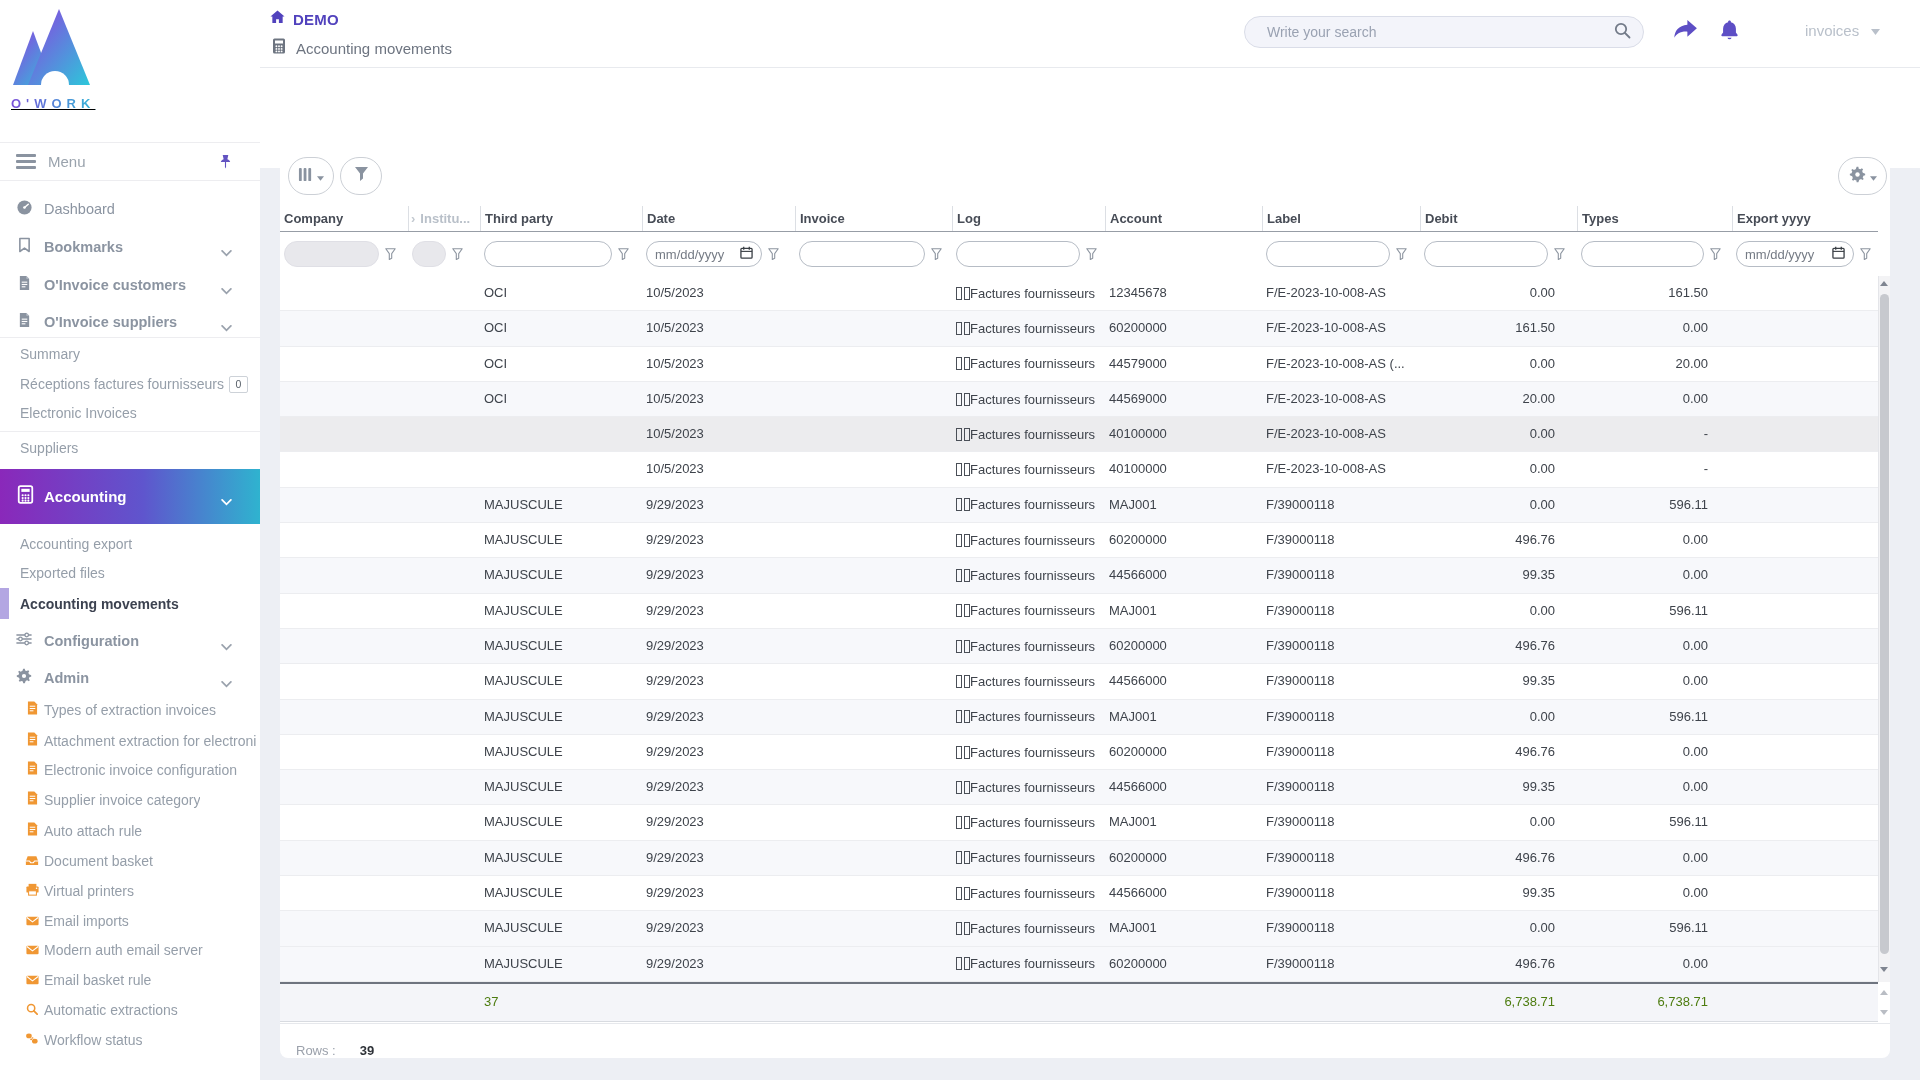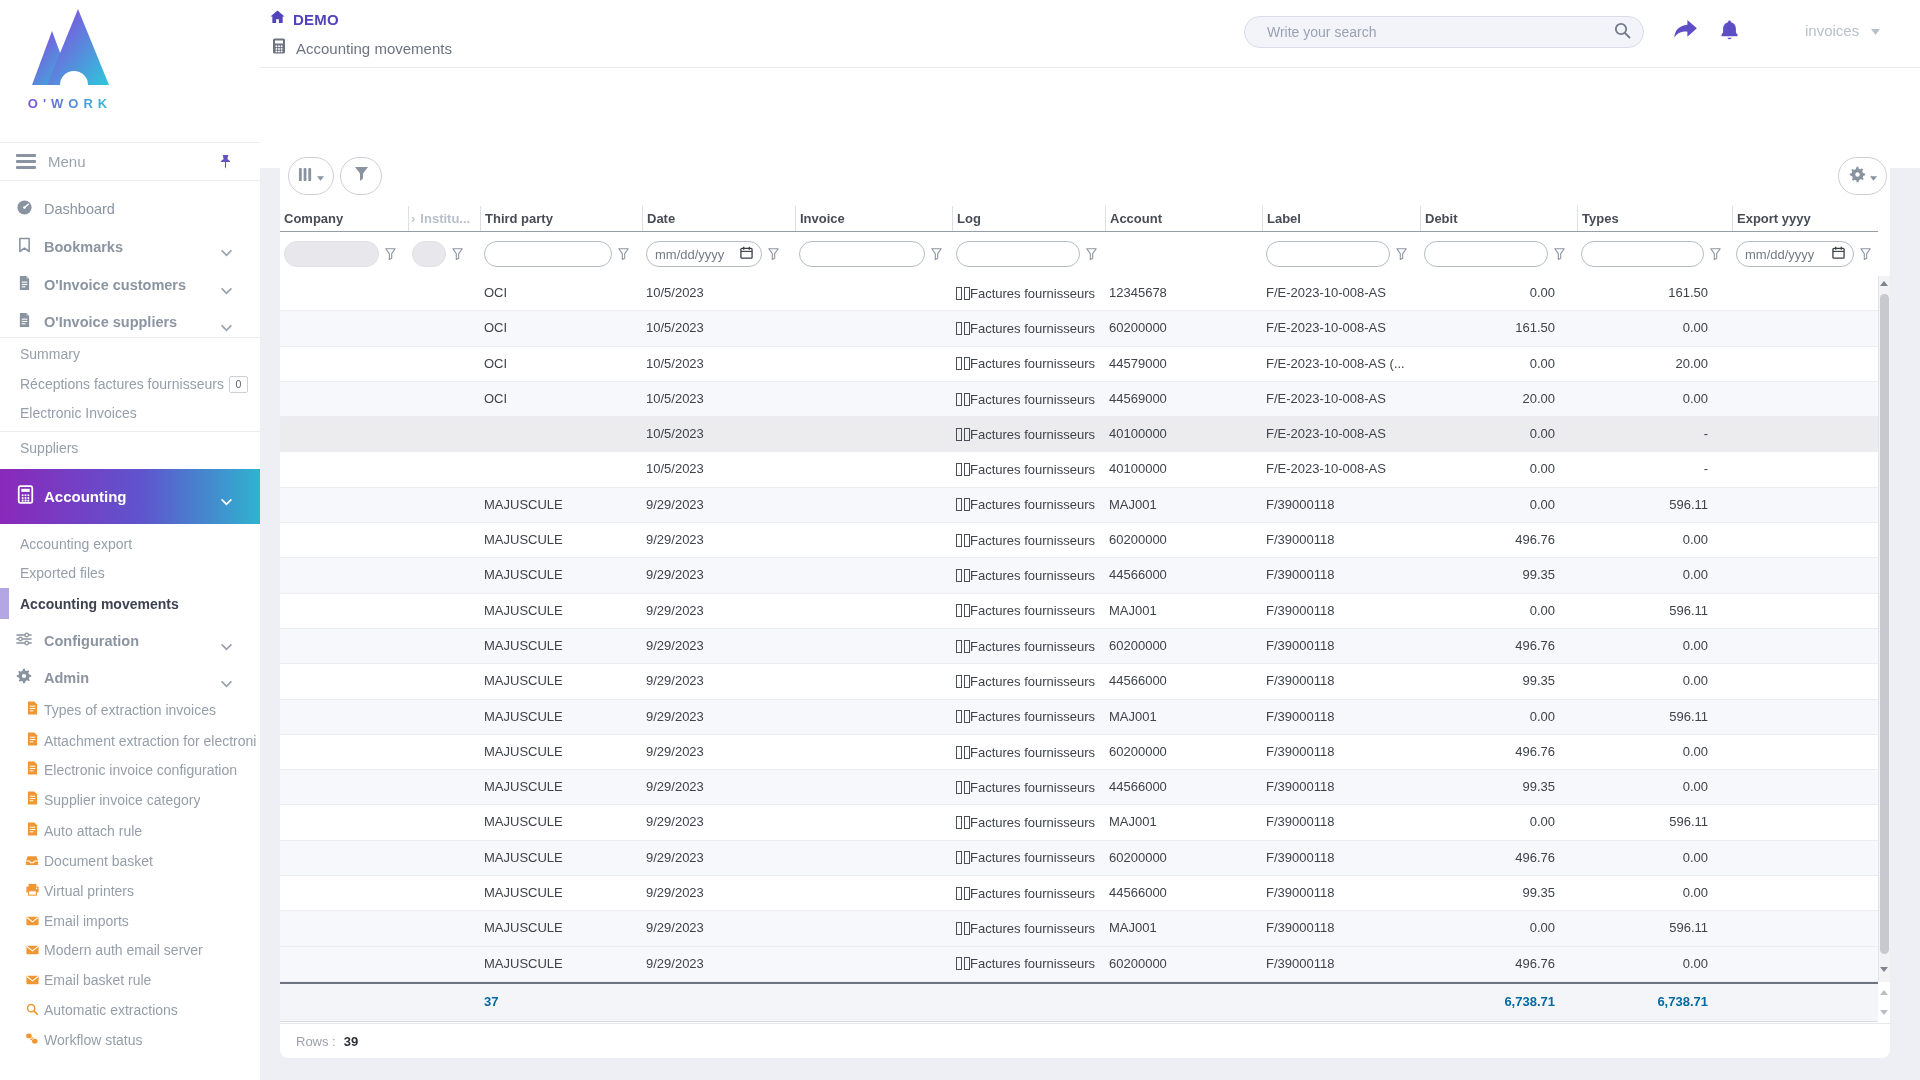--- a/index.html
+++ b/index.html
@@ -14,21 +14,21 @@
   .bc-page .txt{font-size:15px;color:#6d7480;}
   .search-pill{position:absolute;left:984px;top:16px;width:400px;height:32px;background:#f3f4fa;border:1px solid #dadde8;border-radius:16px;display:flex;align-items:center;box-sizing:border-box;padding:0 12px 0 20px;}
   .search-pill input{flex:1;border:none;outline:none;background:transparent;font-family:inherit;font-size:14px;color:#3e434b;}
   .search-pill input::placeholder{color:#9aa2b2;}
   .icon-btn{position:absolute;top:14px;width:34px;height:34px;display:flex;align-items:center;justify-content:center;cursor:pointer;}
   .userbox{position:absolute;left:1545px;top:16px;height:28px;display:flex;align-items:center;gap:12px;cursor:pointer;}
   .userbox .uname{font-size:15px;color:#b9c0ca;}
 
   
   .sidebar{position:absolute;left:0;top:0;width:260px;height:1080px;background:#fff;z-index:3;}
-  .logo{position:absolute;left:24px;top:6px;width:92px;text-align:center;}
+  .logo{position:absolute;left:11px;top:6px;width:92px;text-decoration:underline;}
   .logo .brandname{display:block;margin-top:4px;font-size:13px;font-weight:bold;letter-spacing:5px;color:#5f54c8;background:linear-gradient(90deg,#7a4fd8,#2ec1d8);-webkit-background-clip:text;background-clip:text;-webkit-text-fill-color:transparent;}
   .menu-row{position:absolute;left:0;top:142px;width:260px;height:39px;border-top:1px solid #ededf0;border-bottom:1px solid #ededf0;box-sizing:border-box;display:flex;align-items:center;cursor:pointer;text-align:right;}
   .hamburger{margin-left:16px;width:20px;}
   .hamburger div{height:3px;background:#8a93a0;margin:3px 0;border-radius:1px;}
   .menu-row .mlabel{margin-left:12px;font-size:15px;color:#9aa3ad;}
   .pin{position:absolute;right:28px;top:10px;}
   .side-item{position:absolute;left:0;width:260px;height:30px;display:flex;align-items:center;cursor:pointer;}
   .side-item .sicon{position:absolute;left:14px;width:20px;text-align:center;}
   .side-item .slabel{position:absolute;left:44px;font-size:14.5px;font-weight:bold;color:#8b94a1;white-space:nowrap;overflow:hidden;max-width:200px;}
   .side-item .slabel.reg{font-weight:normal;}
@@ -76,24 +76,24 @@
   .trow.shade-gray{background:#ececee;}
   .cell{font-size:13px;color:#3e434b;line-height:34px;padding-left:4px;white-space:nowrap;overflow:hidden;}
   .cell.logc{display:flex;align-items:center;line-height:normal;}
   .tofu{display:inline-flex;gap:2px;flex:none;}
   .tofu i{display:block;width:4px;height:11px;border:1px solid #4a4f57;}
   .cell.num{text-align:right;padding-left:0;}
   .cell.deb{padding-right:22px;}
   .cell.cred{padding-right:24px;}
 
   .sumrow{position:absolute;top:828px;left:0;width:1598px;height:40px;background:#f4f5f9;border-top:2px solid #6e747f;border-bottom:1px solid #d8dbe0;display:grid;grid-template-columns:var(--cols);box-sizing:border-box;}
-  .sumrow .cell{font-weight:bold;color:#0369a1;line-height:36px;}
-  .cardfoot{position:absolute;top:869px;left:0;width:1610px;height:35px;border-top:1px solid #e6e8ec;display:flex;align-items:center;box-sizing:border-box;border-radius:0 0 8px 8px;}
+  .sumrow .cell{font-weight:normal;color:#4d7c0f;line-height:36px;}
+  .cardfoot{position:absolute;top:869px;left:0;width:1610px;height:35px;border-top:1px solid #e6e8ec;display:flex;align-items:flex-end;box-sizing:border-box;border-radius:0 0 8px 8px;}
   .cardfoot .rl{margin-left:16px;font-size:13px;color:#9ba1ab;}
-  .cardfoot .rc{margin-left:8px;font-size:13px;font-weight:bold;color:#2e3238;}
+  .cardfoot .rc{margin-left:24px;font-size:13px;font-weight:bold;color:#2e3238;}
 
   
   .sb-track{position:absolute;left:1598px;top:122px;width:12px;height:706px;background:#f3f3f5;border-left:1px solid #e4e5e9;box-sizing:border-box;}
   .sb-thumb{position:absolute;left:1599.5px;top:140px;width:9px;height:660px;background:#c7c9ce;border-radius:5px;cursor:pointer;}
   .tri{position:absolute;width:0;height:0;border-left:4px solid transparent;border-right:4px solid transparent;}
   .tri.up{border-bottom:5px solid #7f8590;}
   .tri.down{border-top:5px solid #7f8590;}
   .tri.lt.up{border-bottom-color:#b9bdc4;}
   .tri.lt.down{border-top-color:#b9bdc4;}
 </style>

